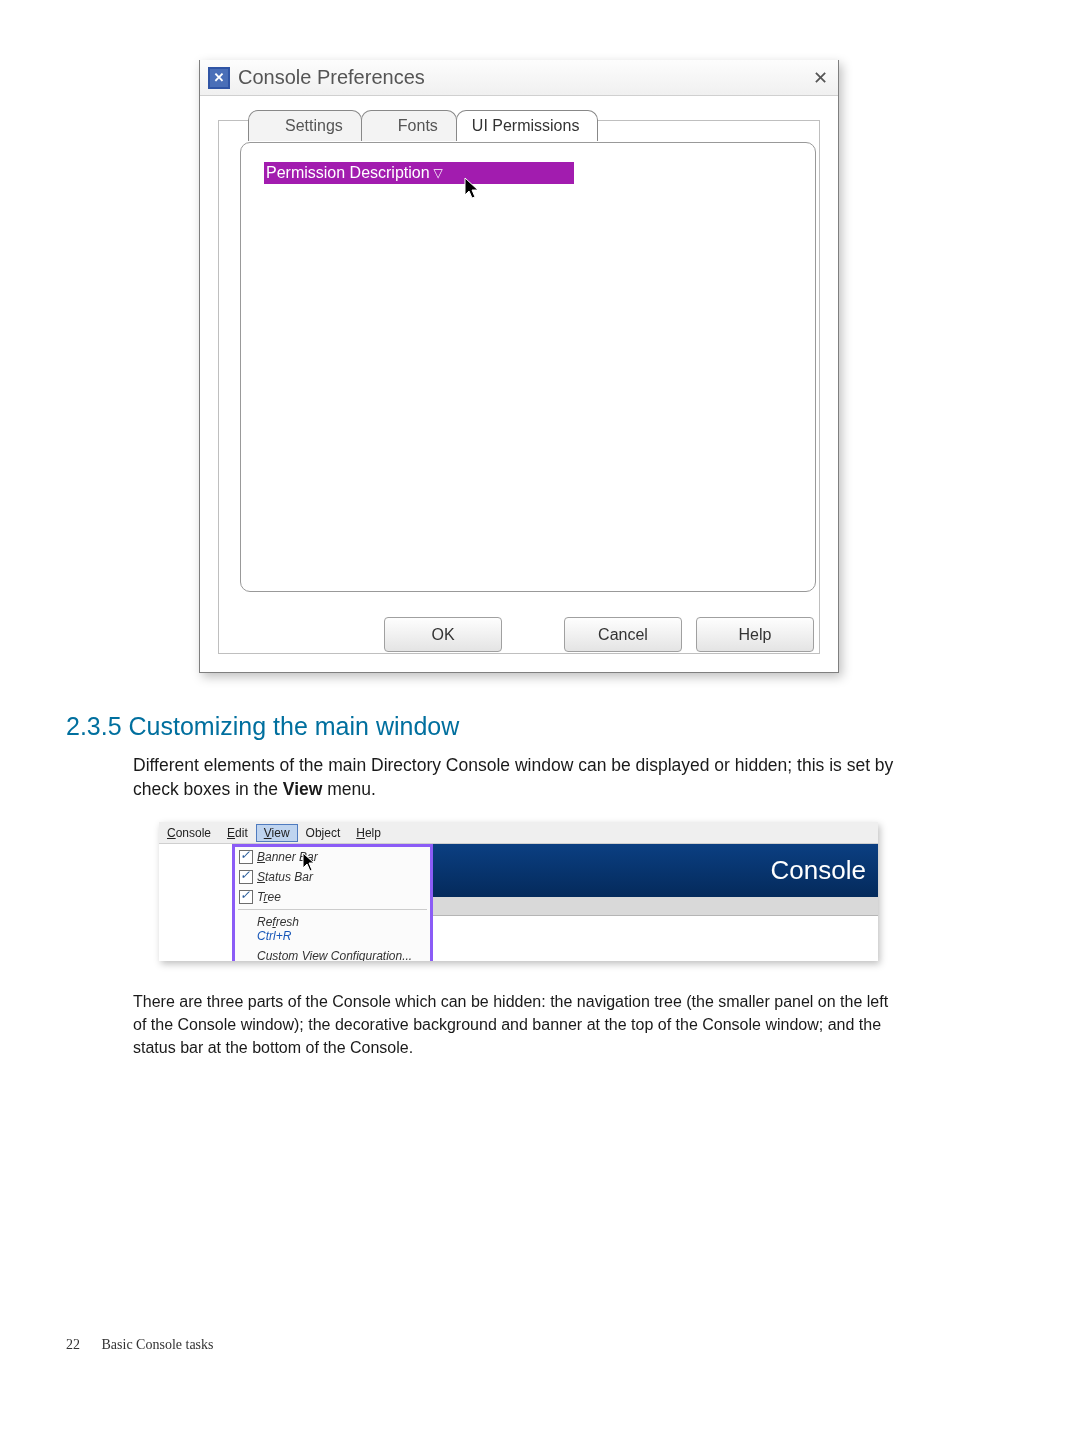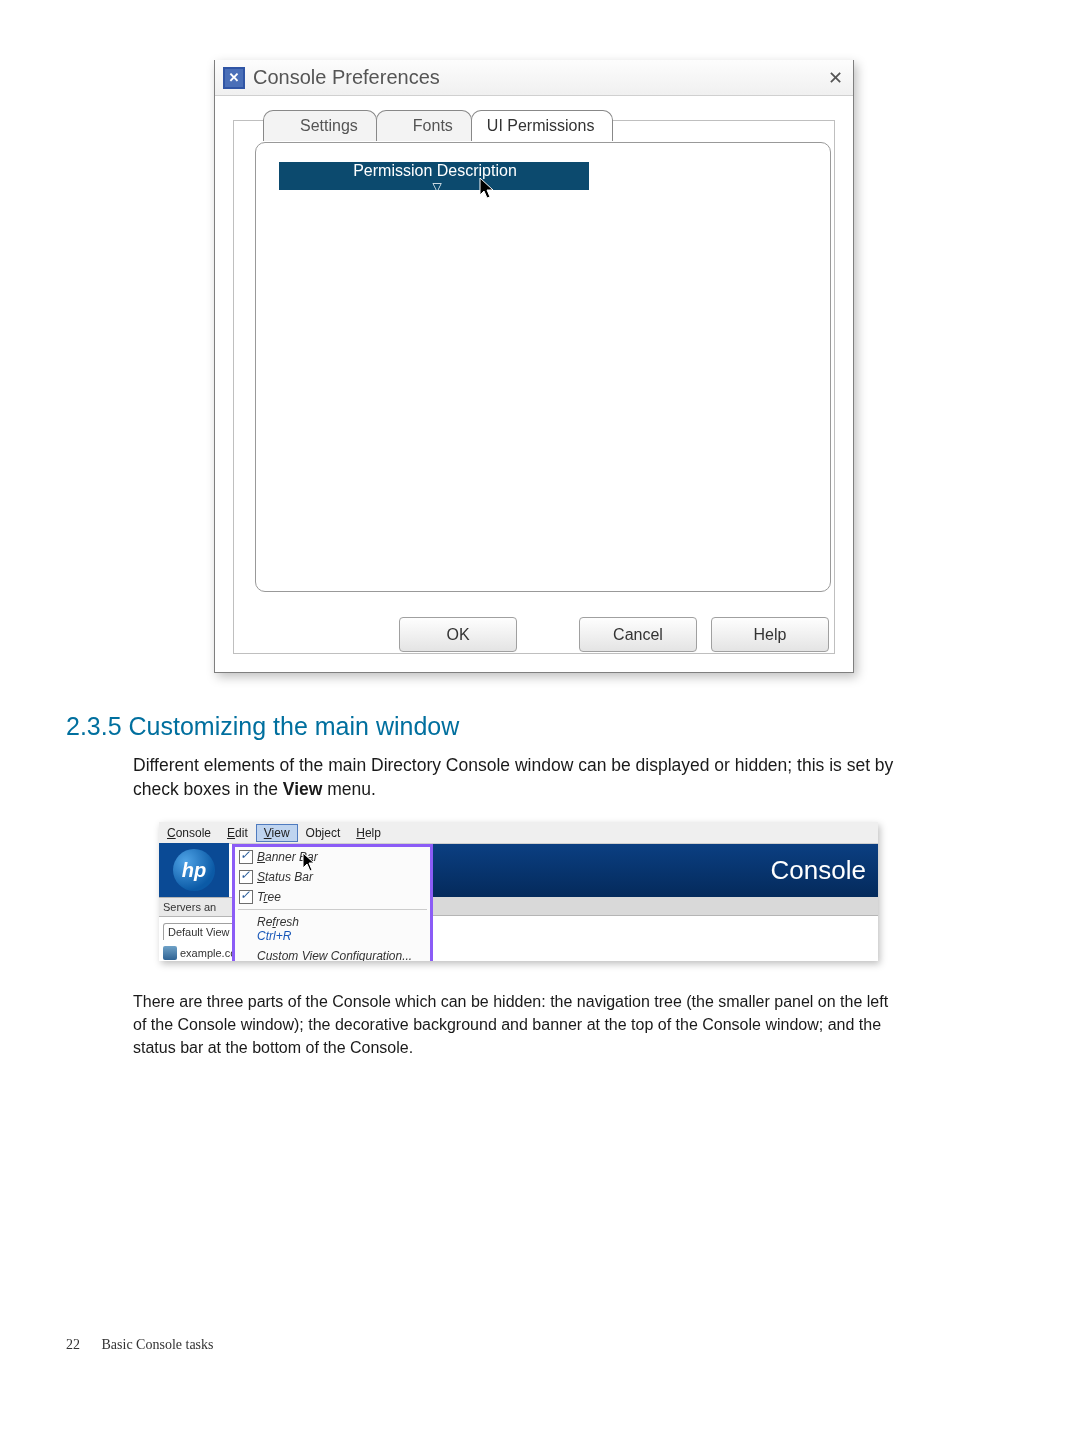--- a/index.html
+++ b/index.html
@@ -17,21 +17,21 @@
   .page {
     width: 1080px;
     min-height: 1438px;
     position: relative;
   }
 
   
 
   .shot1 {
     position: absolute;
-    left: 214px;
+    left: 199px;
     top: 60px;
     width: 638px;
     height: 612px;
     background: #ffffff;
     box-shadow: 3px 4px 10px rgba(0,0,0,0.25);
     border: 1px solid #7f7f7f;
     border-top: none;
   }
   .titlebar1 {
     height: 35px;
@@ -126,30 +126,29 @@
     z-index: 1;
   }
   .tbl-row { display: flex; padding: 3px 0; }
   .tbl-col1 { width: 310px; white-space: nowrap; overflow: hidden; text-overflow: clip; }
   .tbl-col2 { flex: 1; white-space: nowrap; }
   .hdr-blue {
     position: absolute;
     left: 64px;
     top: 102px;
     width: 308px;
-    height: 28px;
-    background: #0c4a6e;
+    height: 22px;
+    background: #a21caf;
     color: #ffffff;
     font-family: Arial, Helvetica, sans-serif;
     font-size: 16px;
     display: flex;
     align-items: center;
     padding-left: 2px;
     z-index: 10;
-    flex-direction: column;
   }
   .hdr-blue .sort-arrow {
     margin-left: 4px;
     font-size: 12px;
   }
   .hdr-r {
     position: absolute;
     left: 376px;
     top: 104px;
     font-family: Arial, Helvetica, sans-serif;
@@ -555,33 +554,20 @@
       </div>
       <div class="m sel">
         <span class="ul">V</span><span>iew</span>
       </div>
       <div class="m">Object</div>
       <div class="m">
         <span class="ul">H</span><span>elp</span>
       </div>
     </div>
 
-    <div class="s2-left">
-      <div class="blue-box">
-        <div class="hp-logo">hp</div>
-      </div>
-      <div class="servers-strip">Servers an</div>
-      <div class="tabmini">
-        <div class="tabbtn">Default View</div>
-      </div>
-      <div class="example-strip">
-        <span class="cyl"></span>
-        <span>example.com</span>
-      </div>
-    </div>
 
     <div class="dropdown">
       <div class="dd-item">
         <span class="chk"></span>
         <span class="ul">B</span><span>anner Bar</span>
       </div>
       <div class="dd-item">
         <span class="chk"></span>
         <span class="ul">S</span><span>tatus Bar</span>
       </div>

